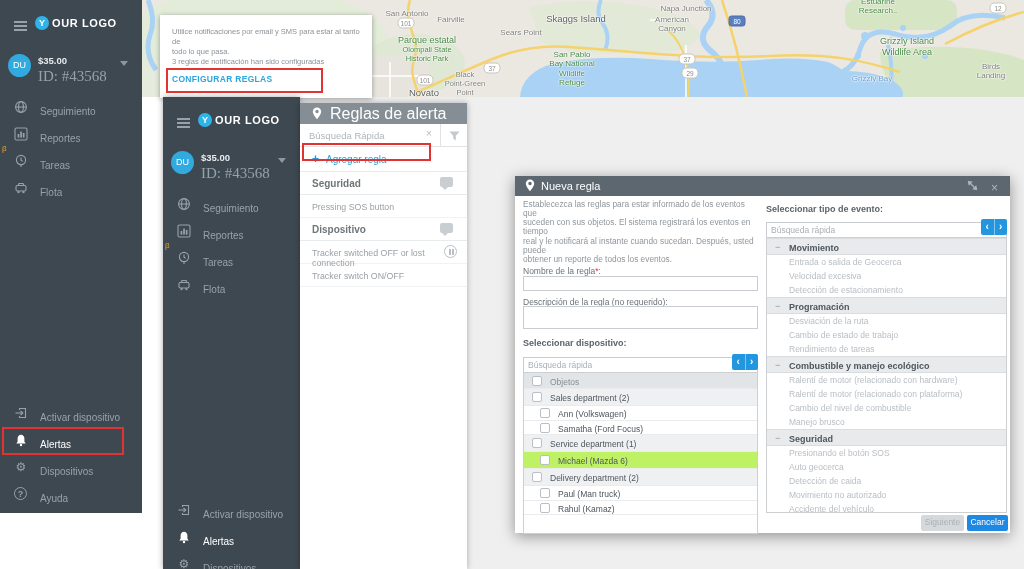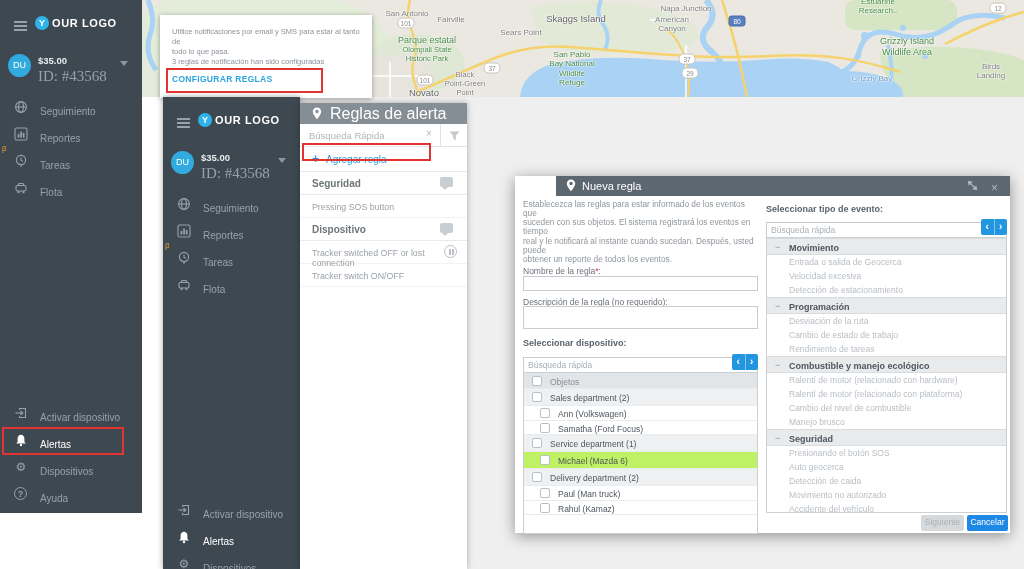--- a/index.html
+++ b/index.html
@@ -75,21 +75,21 @@
   .rule-sec .bubble{position:absolute;right:14px;top:5px;width:13px;height:10px;background:#c9ced3;border-radius:2px;}
   .rule-sec .bubble:after{content:"";position:absolute;left:2px;top:10px;border:3px solid transparent;border-top-color:#c9ced3;}
   .rule-item{position:relative;height:23px;border-bottom:1px solid #f0f2f3;}
   .rule-item .name{position:absolute;left:12px;top:7px;font-size:8.8px;color:#9aa1a7;}
   .pause{position:absolute;right:10px;top:4px;width:13px;height:13px;border:1px solid #b9bfc5;border-radius:50%;}
   .pause i{position:absolute;top:3px;width:1.5px;height:6px;background:#b9bfc5;}
   .pause i:first-child{left:4px;} .pause i:last-child{left:7px;}
 
   
   .modal{position:absolute;left:515px;top:176px;width:495px;height:357px;background:#fff;z-index:6;
-         box-shadow:0 3px 14px rgba(0,0,0,.4);padding-left:41px;}
+         box-shadow:0 3px 14px rgba(0,0,0,.4);}
   .modal-hdr{position:relative;height:20px;background:#5d6770;color:#fff;font-size:11px;line-height:20px;padding-left:26px;}
   .modal-hdr svg.pin{position:absolute;left:10px;top:3px;}
   .m-expand{position:absolute;right:32px;top:4px;cursor:pointer;}
   .m-close{position:absolute;right:12px;top:2px;color:#aeb6bc;font-size:12px;cursor:pointer;}
   .m-left{position:absolute;left:8px;top:20px;width:235px;}
   .m-right{position:absolute;left:251px;top:20px;width:241px;}
   .m-intro{position:absolute;left:0;top:4px;width:235px;font-size:8.3px;color:#8f969c;line-height:1.1;white-space:pre-line;}
   .f-label{position:absolute;left:0;font-size:8.5px;color:#6a727a;}
   .f-label .req{color:#e0312d;}
   .f-input{position:absolute;left:0;width:235px;border:1px solid #c9cdd1;background:#fff;font-size:9px;outline:0;

